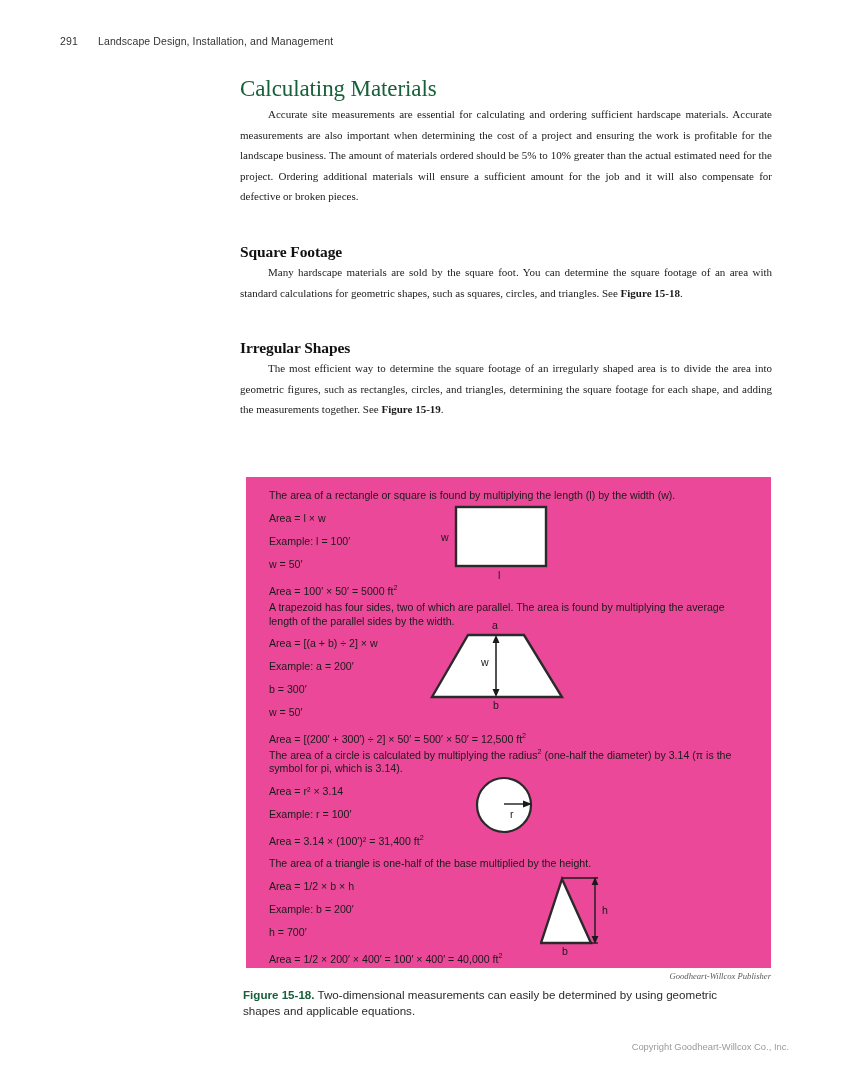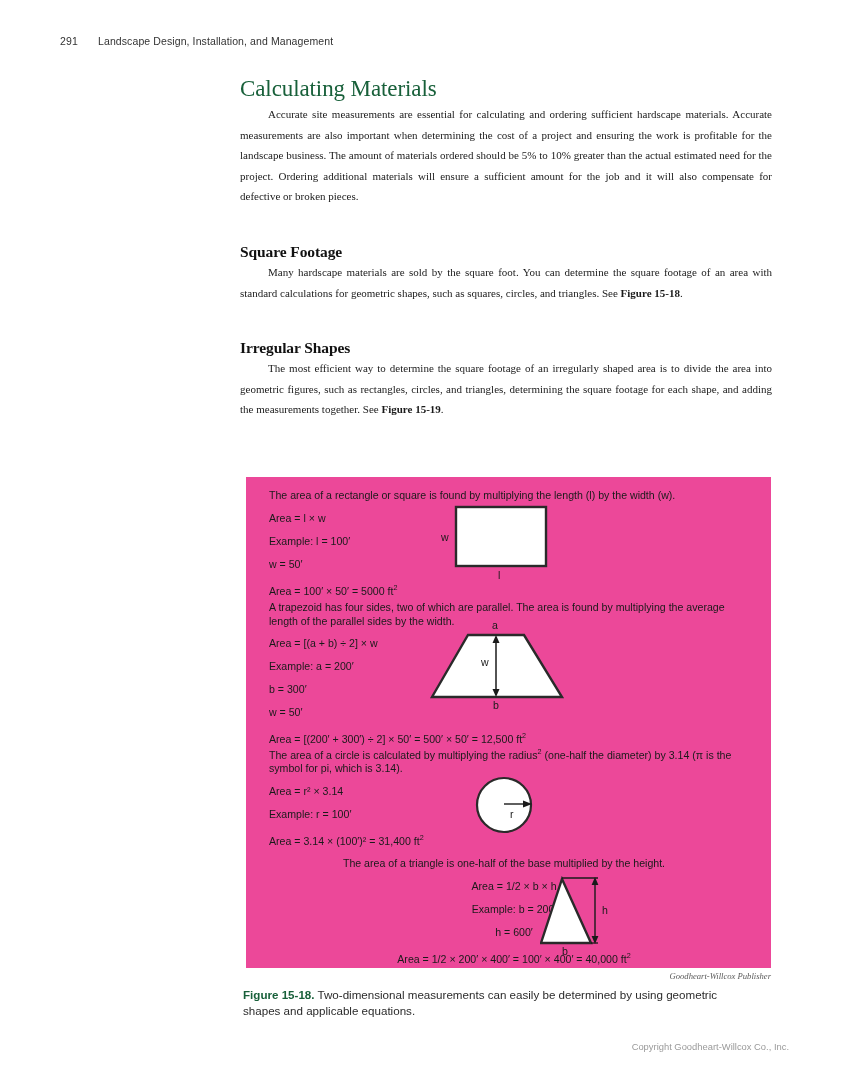--- a/index.html
+++ b/index.html
@@ -224,25 +224,25 @@
 
   <div class="shape-area" style="left:222px; top:290px;">
     <svg width="76" height="76" viewBox="0 0 76 76">
       <circle cx="36" cy="38" r="27" fill="#ffffff" stroke="#2a2a2a" stroke-width="2.2"></circle>
       <line x1="36" y1="37" x2="61" y2="37" stroke="#1a1a1a" stroke-width="1.4"></line>
       <path d="M64,37 L55,33.5 L55,40.5 Z" fill="#1a1a1a"></path>
     </svg>
     <span class="shape-label" style="left:42px; top:41px;">r</span>
   </div>
 
-  <div class="fig-block" style="top:380px;text-align:center;">
+  <div class="fig-block" style="top:380px;">
     <p class="fig-lead">The area of a triangle is one-half of the base multiplied by the height.</p>
     <p class="fig-line">Area = 1/2 × b × h</p>
     <p class="fig-line">Example: b = 200′</p>
-    <p class="fig-line">h = 600′</p>
+    <p class="fig-line">h = 700′</p>
     <p class="fig-line"><span>Area = 1/2 × 200′ × 400′ = 100′ × 400′ = 40,000 ft</span><span class="sup">2</span></p>
   </div>
 
   <div class="shape-area" style="left:294px; top:396px;">
     <svg width="80" height="86" viewBox="0 0 80 86">
       <polygon points="22,6 51,70 1,70" fill="#ffffff" stroke="#2a2a2a" stroke-width="2.4" stroke-linejoin="miter"></polygon>
       <line x1="22" y1="5" x2="58" y2="5" stroke="#1a1a1a" stroke-width="1.3"></line>
       <line x1="51" y1="70" x2="58" y2="70" stroke="#1a1a1a" stroke-width="1.3"></line>
       <line x1="55" y1="7" x2="55" y2="68" stroke="#1a1a1a" stroke-width="1.4"></line>
       <path d="M55,4 L51.6,12 L58.4,12 Z" fill="#1a1a1a"></path>

